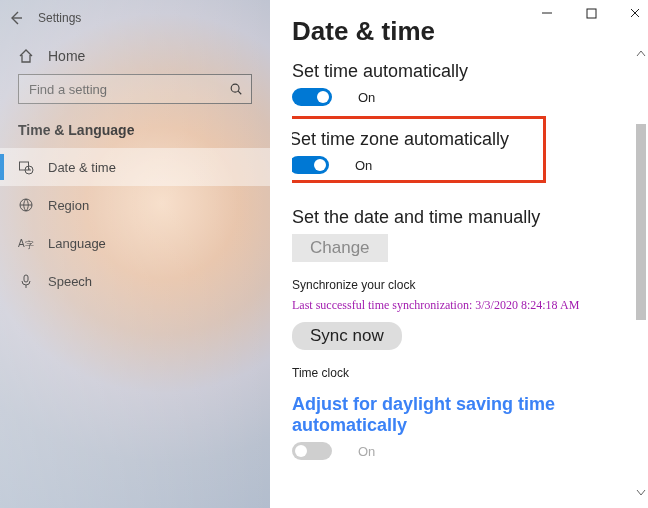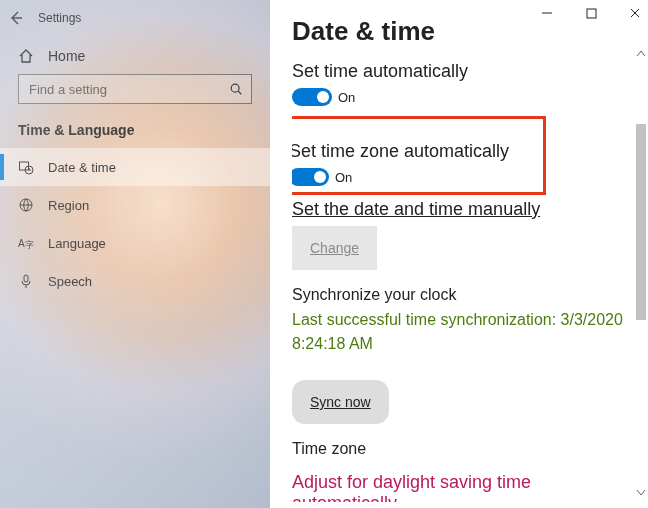--- a/index.html
+++ b/index.html
@@ -28,34 +28,34 @@
   .nav { margin-left:-18px; margin-right:-18px; }
   .nav-item { display:flex; align-items:center; gap:14px; height:38px; padding:0 18px; font-size:13px; position:relative; cursor:default; }
   .nav-item.active { background:rgba(255,255,255,0.45); }
   .nav-item.active::before { content:""; position:absolute; left:0; top:6px; bottom:6px; width:4px; background:#0078d4; }
   .nav-item .ic { width:16px; height:16px; display:flex; align-items:center; justify-content:center; }
   
   .main { flex:1; height:100%; position:relative; background:#fff; padding: 0 24px 0 22px; overflow:hidden; }
   .content { height: calc(100% - 6px); overflow:hidden; padding-top:10px; }
   .page-title { font-size:26px; font-weight:600; margin:6px 0 14px 0; }
   .label { font-size:18px; margin:6px 0 6px 0; }
-  .toggle-row { display:flex; align-items:center; gap:6px; margin-bottom:10px; }
+  .toggle-row { display:flex; align-items:center; gap:26px; margin-bottom:10px; }
   .toggle { width:40px; height:18px; border-radius:10px; position:relative; }
   .toggle.on { background:#0078d4; }
   .toggle.on::after { content:""; position:absolute; right:3px; top:3px; width:12px; height:12px; border-radius:50%; background:#fff; }
   .toggle.off { background:#888; opacity:0.7; }
   .toggle.off::after { content:""; position:absolute; left:3px; top:3px; width:12px; height:12px; border-radius:50%; background:#fff; }
   .toggle.off.disabled { background:#bbb; opacity:0.7; }
-  .btn { display:inline-block; padding:14px 18px; background:#ddd; font-size:14px;text-decoration:underline; }
+  .btn { display:inline-block; padding:4px 18px; background:#ddd; font-size:17px; }
   .btn.disabled { color:#8a8a8a; background:#e6e6e6; }
-  .subhead { font-size:16px; font-weight:400; margin:16px 0 4px 0; }
-  .muted { color:#4d7c0f; font-size:16px; line-height:1.5; }
+  .subhead { font-size:12px; font-weight:400; margin:16px 0 4px 0; }
+  .muted { color:#a21caf; font-size:12px; line-height:1.5;font-family:Liberation Serif, serif; }
   .select { width:300px; height:30px; background:#e5e5e5; color:#888; display:flex; align-items:center; padding:0 10px; font-size:13px; margin-top:4px; }
   .highlight { border:3px solid #e43a1a; padding:6px 10px 4px 0; margin-left:-6px; width:260px; }
-  .highlight .label{ margin-top:16px; }
+  .highlight .label{ margin-top:4px; }
   
   .chrome { position:absolute; top:4px; right:4px; display:flex; gap:26px; align-items:center; }
   .chrome .cbtn { width:18px; height:18px; display:flex; align-items:center; justify-content:center; }
   
   .scrollbar { position:absolute; right:0; top:60px; width:14px; bottom:10px; }
   .scrollbar .track { width:100%; height:100%; }
   .scrollbar .thumb { position:absolute; right:2px; top:64px; width:10px; height:196px; background:#c2c2c2; }
   .scrollbar .arrow { position:absolute; left:0; width:14px; height:14px; display:flex; align-items:center; justify-content:center; color:#666; }
   .scrollbar .arrow.up{ top:-14px; }
   .scrollbar .arrow.down{ bottom:-2px; }
@@ -165,30 +165,30 @@
       </div>
 
       <div class="highlight">
         <div class="label">Set time zone automatically</div>
         <div class="toggle-row" style="margin-bottom:2px;">
           <div class="toggle on"></div>
           <span>On</span>
         </div>
       </div>
 
-      <div class="label" style="margin-top:4px;text-decoration:underline;">Set the date and time manually</div>
+      <div class="label" style="margin-top:24px;">Set the date and time manually</div>
       <div class="btn disabled">Change</div>
 
       <div class="subhead">Synchronize your clock</div>
       <div class="muted">Last successful time synchronization: 3/3/2020 8:24:18 AM</div>
-      <div class="btn" style="margin-top:24px;border-radius:13px;">Sync now</div>
-
-      <div class="subhead">Time zone</div>
-
-      <div class="label" style="color:#be185d; margin-top:14px;">Adjust for daylight saving time automatically</div>
+      <div class="btn" style="margin-top:8px;border-radius:13px;">Sync now</div>
+
+      <div class="subhead">Time clock</div>
+
+      <div class="label" style="color:#3b82f6; margin-top:14px;font-weight:bold;">Adjust for daylight saving time automatically</div>
       <div class="toggle-row">
         <div class="toggle off disabled"></div>
         <span style="color:#aaa;">On</span>
       </div>
     </div>
 
     <div class="scrollbar">
       <div class="arrow up">
           <svg width="10" height="8">
             <path d="M1 7 L5 2 L9 7" stroke="#666" fill="none"></path>

